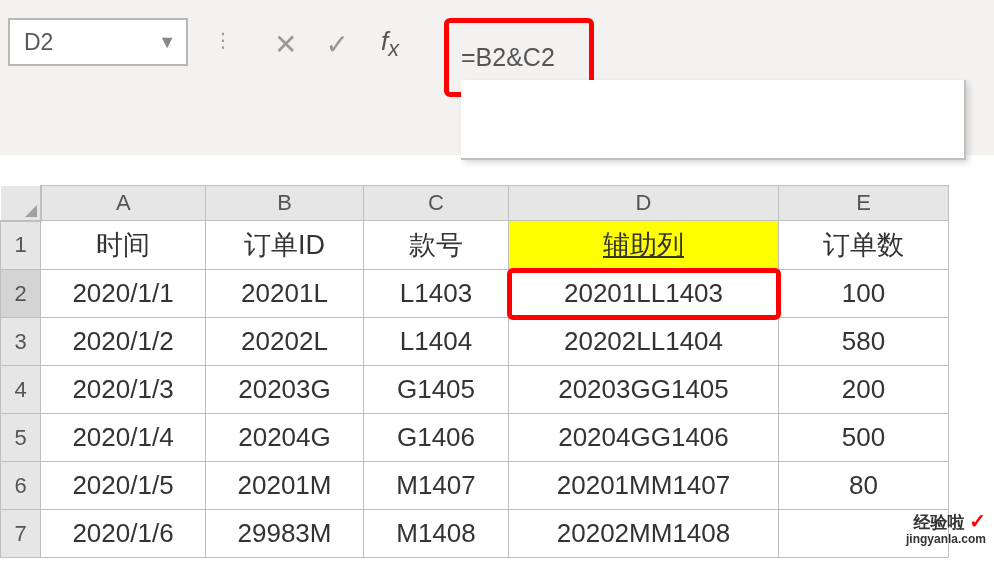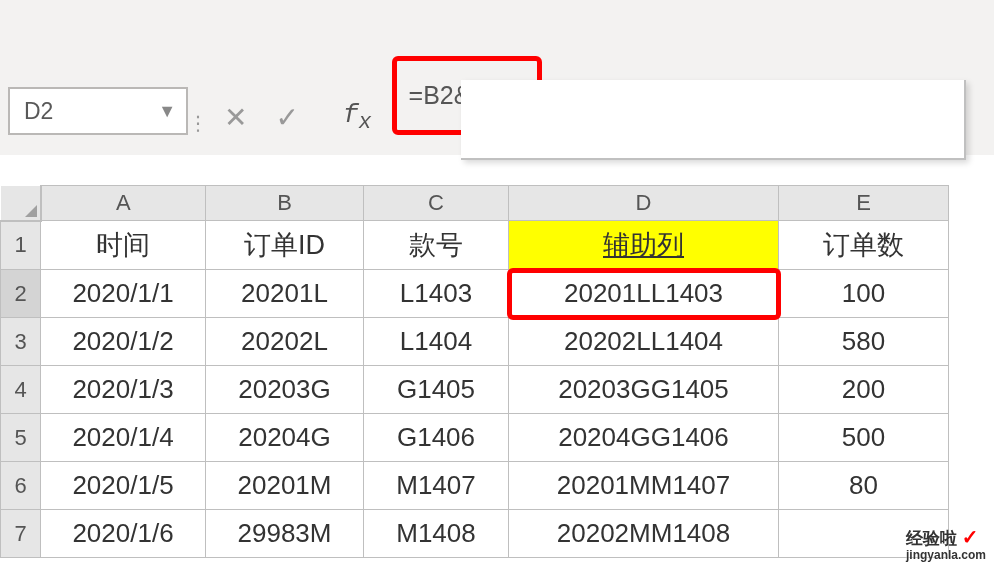--- a/index.html
+++ b/index.html
@@ -8,22 +8,22 @@
       background: #ffffff;
       width: 994px;
       height: 566px;
       overflow: hidden;
       position: relative;
     }
     .formula-bar-area {
       background: #f3f2f1;
       padding: 18px 8px 20px 8px;
       display: flex;
-      align-items: flex-end;
-      gap: 0;
+      align-items: flex-start;
+      gap: 25px;
       height: 155px;
     }
     .name-box {
       width: 180px;
       height: 48px;
       background: #ffffff;
       border: 2px solid #bab8b6;
       display: flex;
       align-items: center;
       justify-content: space-between;
@@ -49,24 +49,24 @@
       margin-top: 8px;
     }
     .fb-btn {
       color: #999;
       font-size: 28px;
       font-weight: 300;
       cursor: pointer;
     }
     .fx-btn {
       font-style: italic;
-      font-family: Liberation Mono, monospace;
+      font-family: Liberation Sans, sans-serif;
       color: #555;
       font-size: 26px;
-      margin-left: 16px;
+      margin-left: 4px;
     }
     .formula-input-wrapper {
       flex: 1;
       margin-left: 20px;
     }
     .formula-input {
       border: 5px solid #ff0000;
       border-radius: 6px;
       padding: 20px 12px;
       font-size: 25px;
@@ -153,22 +153,22 @@
       border-radius: 4px;
     }
     .col-A { width: 165px; }
     .col-B { width: 158px; }
     .col-C { width: 145px; }
     .col-D { width: 270px; }
     .col-E { width: 170px; }
     .watermark {
       position: absolute;
       right: 8px;
-      bottom: 4px;
-      text-align: left;
+      bottom: 20px;
+      text-align: right;
       font-size: 14px;
       color: #333;
       line-height: 1.1;
     }
     .watermark .line1 {
       font-weight: bold;
       font-size: 17px;
     }
     .watermark .check {
       color: #ff0000;

